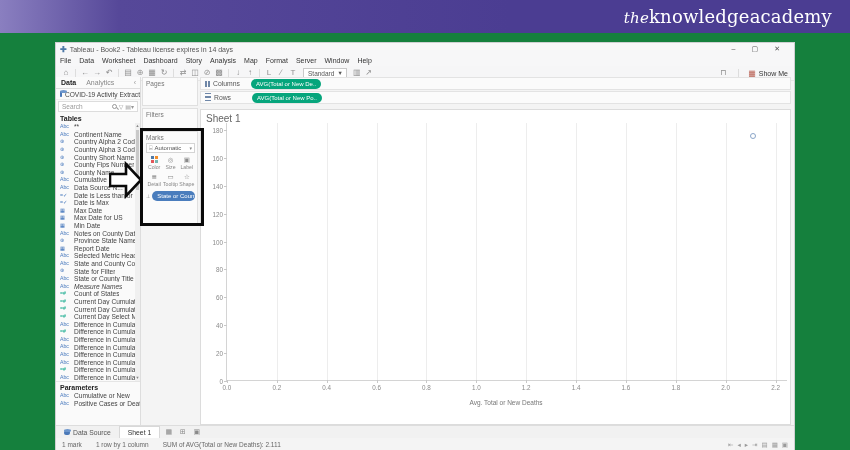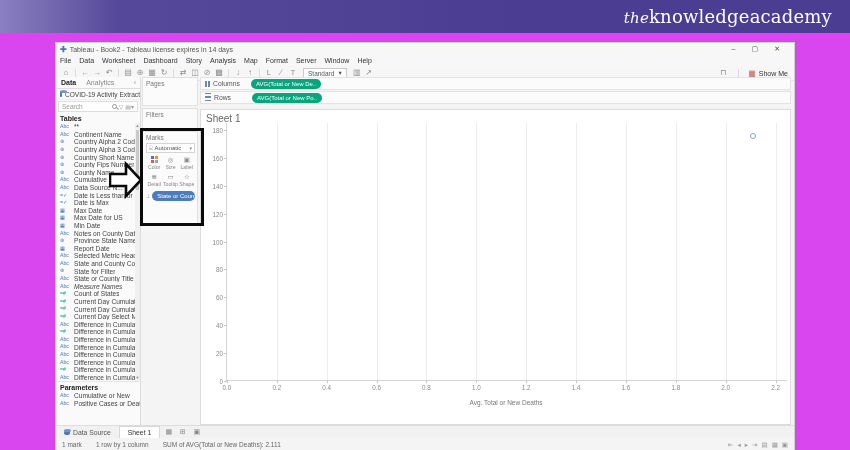--- a/index.html
+++ b/index.html
@@ -1,18 +1,18 @@
 <!DOCTYPE html>
 <html><head>
 <meta charset="utf-8">
 <style>
   * { margin:0; padding:0; box-sizing:border-box; }
   html,body { width:850px; height:450px; overflow:hidden; background:#fff;
     font-family:"Liberation Sans", sans-serif; }
-  #stage { position:relative; width:850px; height:450px; background:#d946ef; }
+  #stage { position:relative; width:850px; height:450px; background:#15803d; }
 
   
   #banner { position:absolute; left:0; top:0; width:850px; height:33px;
     background:linear-gradient(90deg,#8a7fc0 0%, #564899 14%, #4b3d92 60%, #4b3d92 100%);
     display:flex; align-items:center; justify-content:flex-end; padding-right:18px; }
   #logo { color:#fff; font-family:"DejaVu Serif", serif; font-size:18px; letter-spacing:.2px; }
   #logo .the { font-style:italic; font-size:15px; }
 
   
   #app { position:absolute; left:55px; top:42px; width:740px; height:408px;

